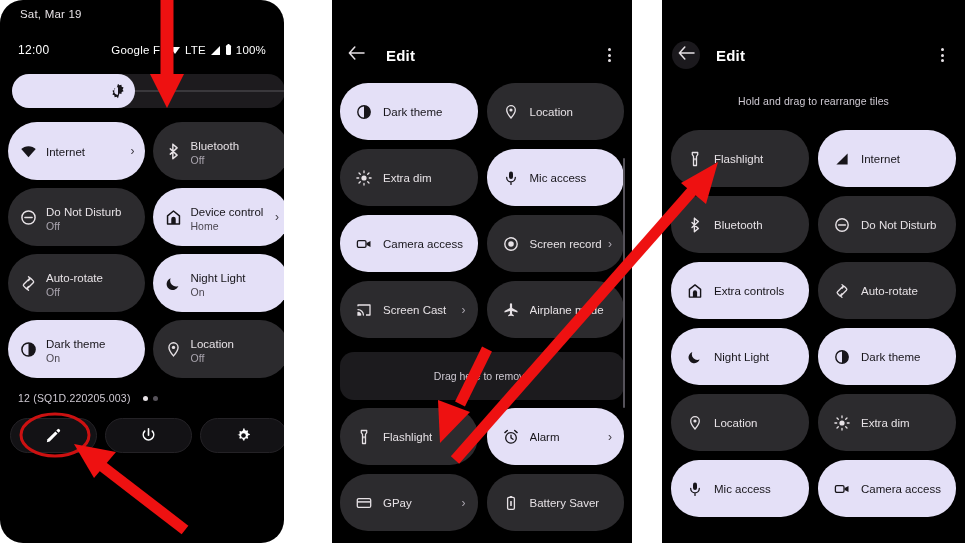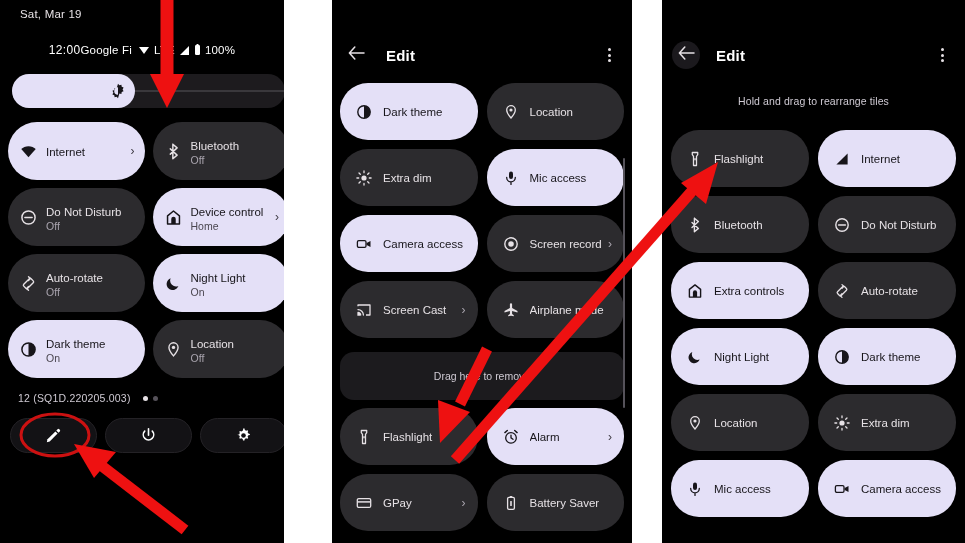--- a/index.html
+++ b/index.html
@@ -16,33 +16,33 @@
   }
 
   
   .panel {
     position: absolute;
     top: 0;
     height: 543px;
     background: #000000;
     overflow: hidden;
   }
-  #panel-qs   { left: 0px;   width: 284px; }
+  #panel-qs   { left: 0px;   width: 284px; border-radius: 23px; }
   #panel-edit { left: 332px; width: 300px; }
   #panel-done { left: 662px; width: 303px; }
 
   
   .qs-date {
     position: absolute; left: 20px; top: 8px;
     font-size: 11.5px; color: #e6e1e5; letter-spacing: .2px;
   }
   .qs-statusbar {
     position: absolute; left: 0; top: 42px; width: 100%;
-    height: 16px; padding: 0 8px;
-    display: flex; align-items: center; justify-content: center;
+    height: 16px; padding: 0 18px;
+    display: flex; align-items: center; justify-content: space-between;
   }
   .qs-clock { font-size: 12px; color: #ffffff; letter-spacing: .3px; }
   .qs-sysicons {
     display: flex; align-items: center; gap: 4px;
     font-size: 11.5px; color: #ffffff; letter-spacing: .2px;
   }
   .qs-carrier { margin-right: 2px; }
   .sysglyph { display: inline-flex; align-items: center; }
   .sysglyph svg { display: block; }
 

